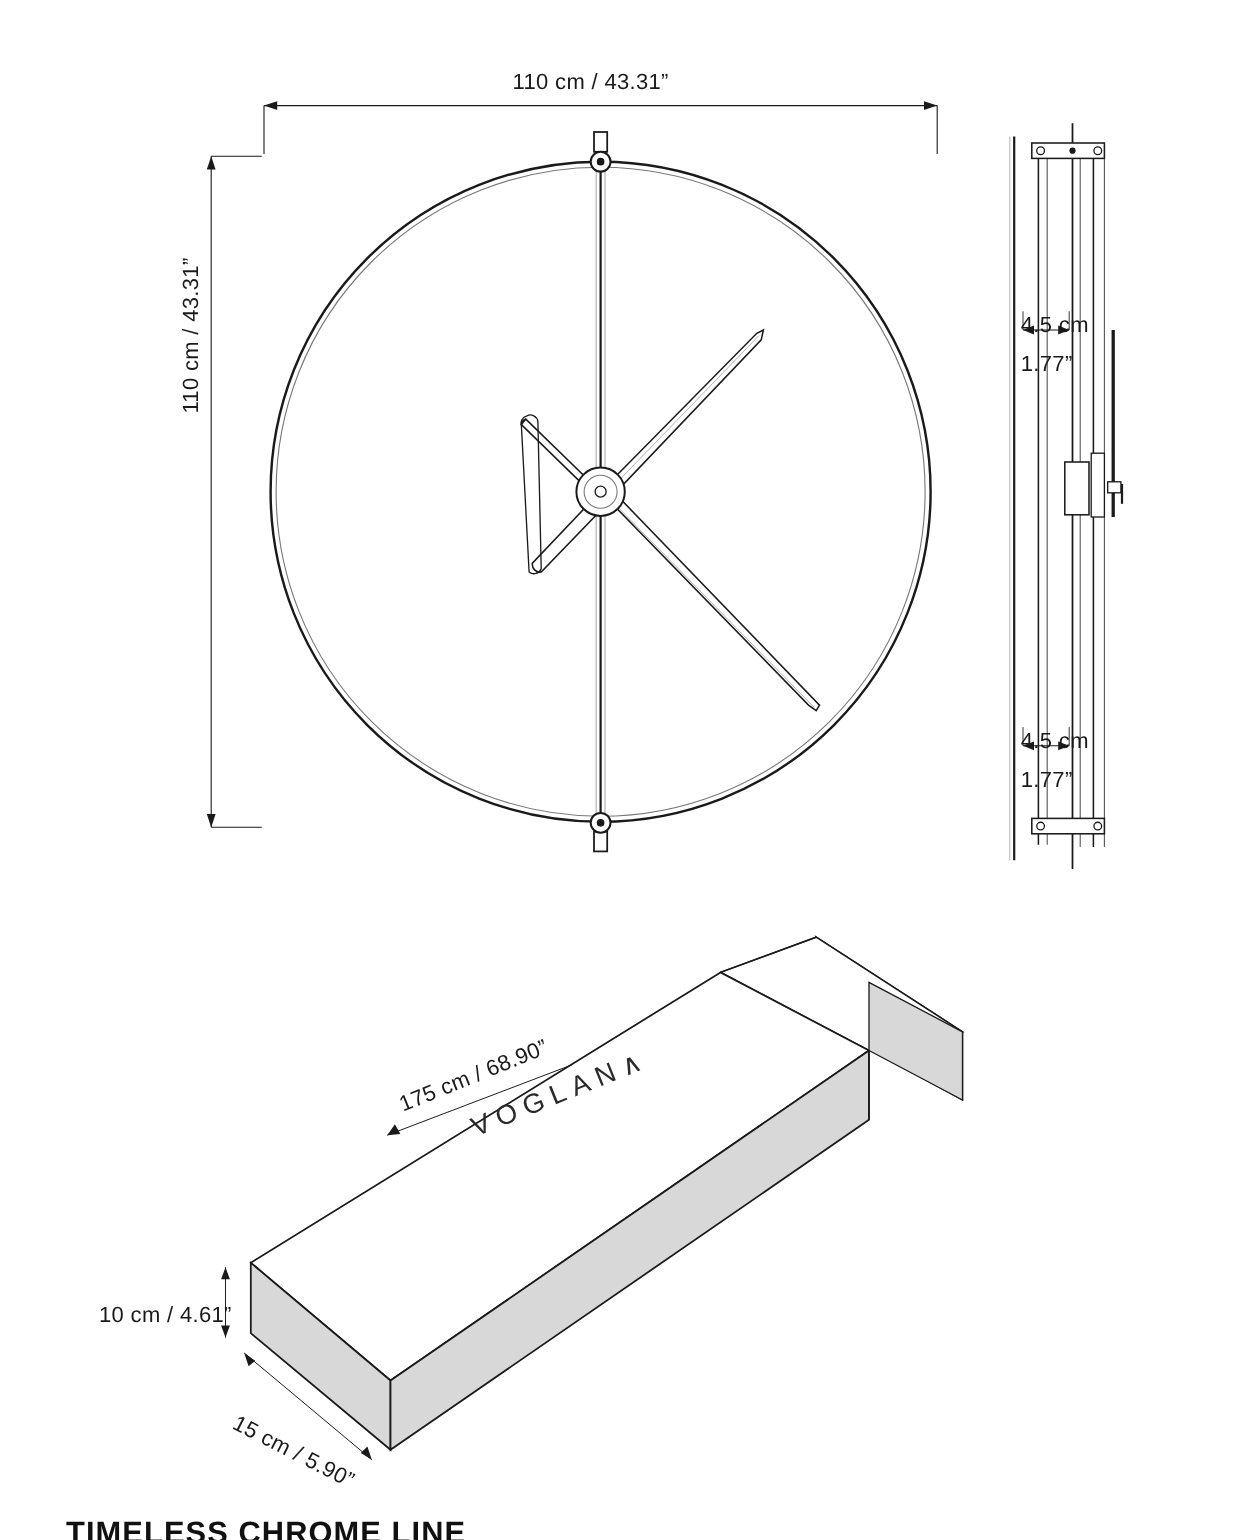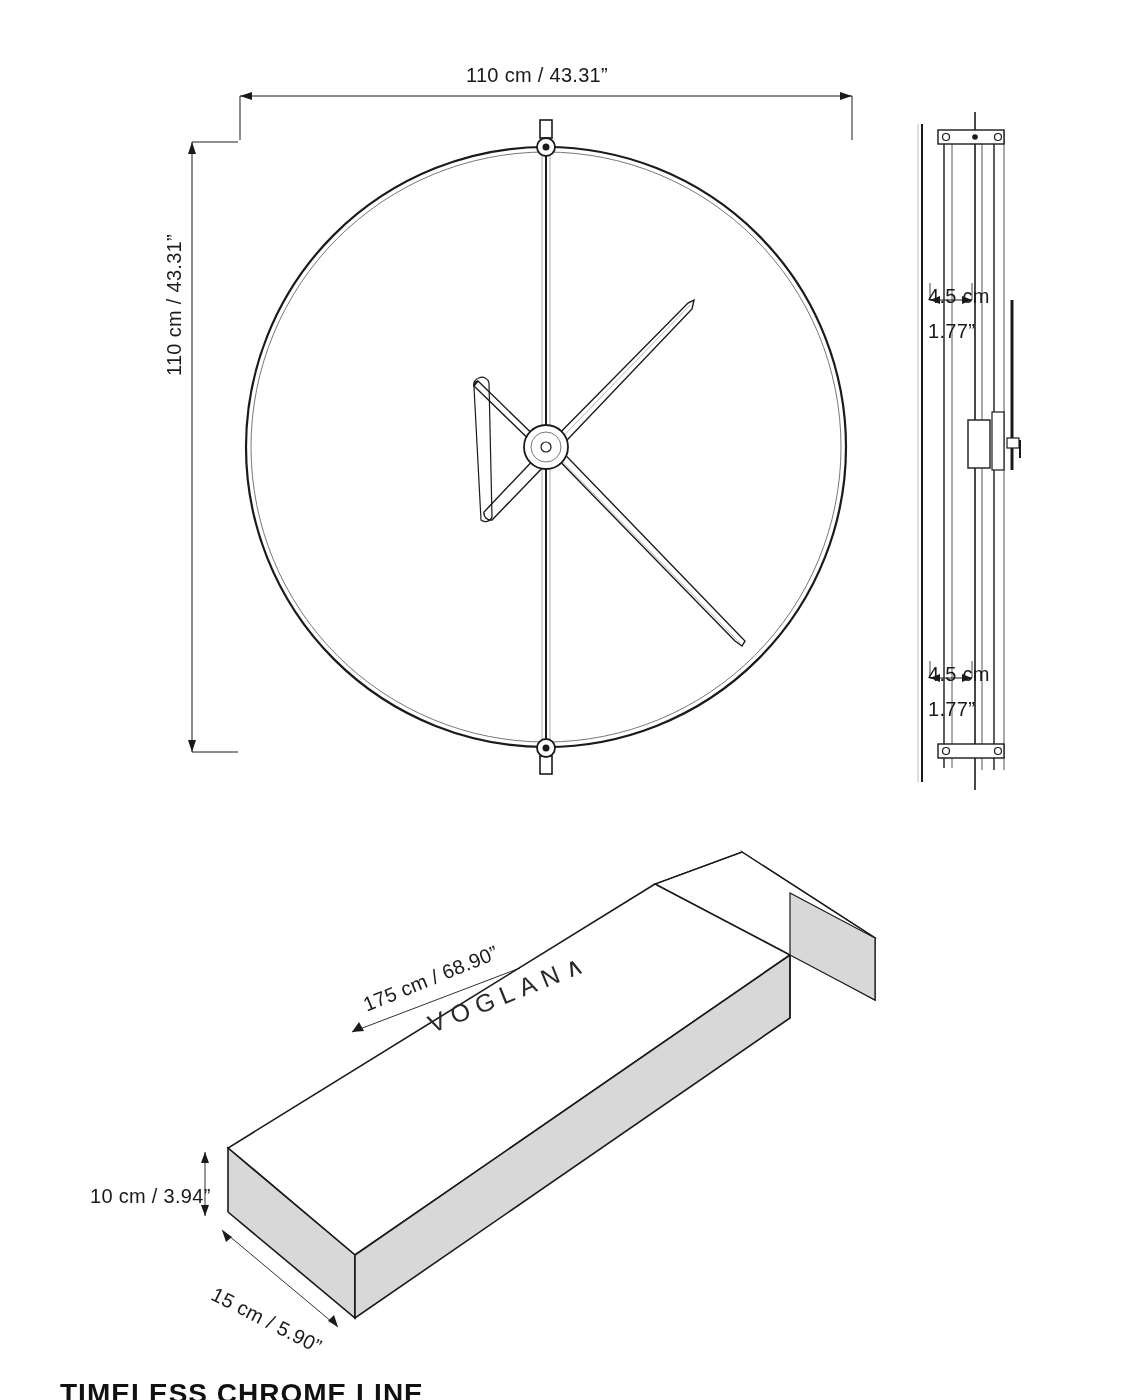--- a/index.html
+++ b/index.html
@@ -235,20 +235,20 @@
 
   <div class="dimlabel dim-top">110 cm / 43.31”</div>
   <div class="dimlabel dim-left">110 cm / 43.31”</div>
 
   <div class="dimlabel dim-side-top-cm">4.5 cm</div>
   <div class="dimlabel dim-side-top-in">1.77”</div>
   <div class="dimlabel dim-side-bot-cm">4.5 cm</div>
   <div class="dimlabel dim-side-bot-in">1.77”</div>
 
   <div class="dimlabel dim-box-length">175 cm / 68.90”</div>
-  <div class="dimlabel dim-box-height">10 cm / 3.94”</div>
+  <div class="dimlabel dim-box-height">10 cm / 4.61”</div>
   <div class="dimlabel dim-box-depth">15 cm / 5.90”</div>
 
   <div class="brand">VOGLAN∧</div>
 
   <div class="footer-title">TIMELESS CHROME LINE</div>
 
 </div>
 
 </body></html>

